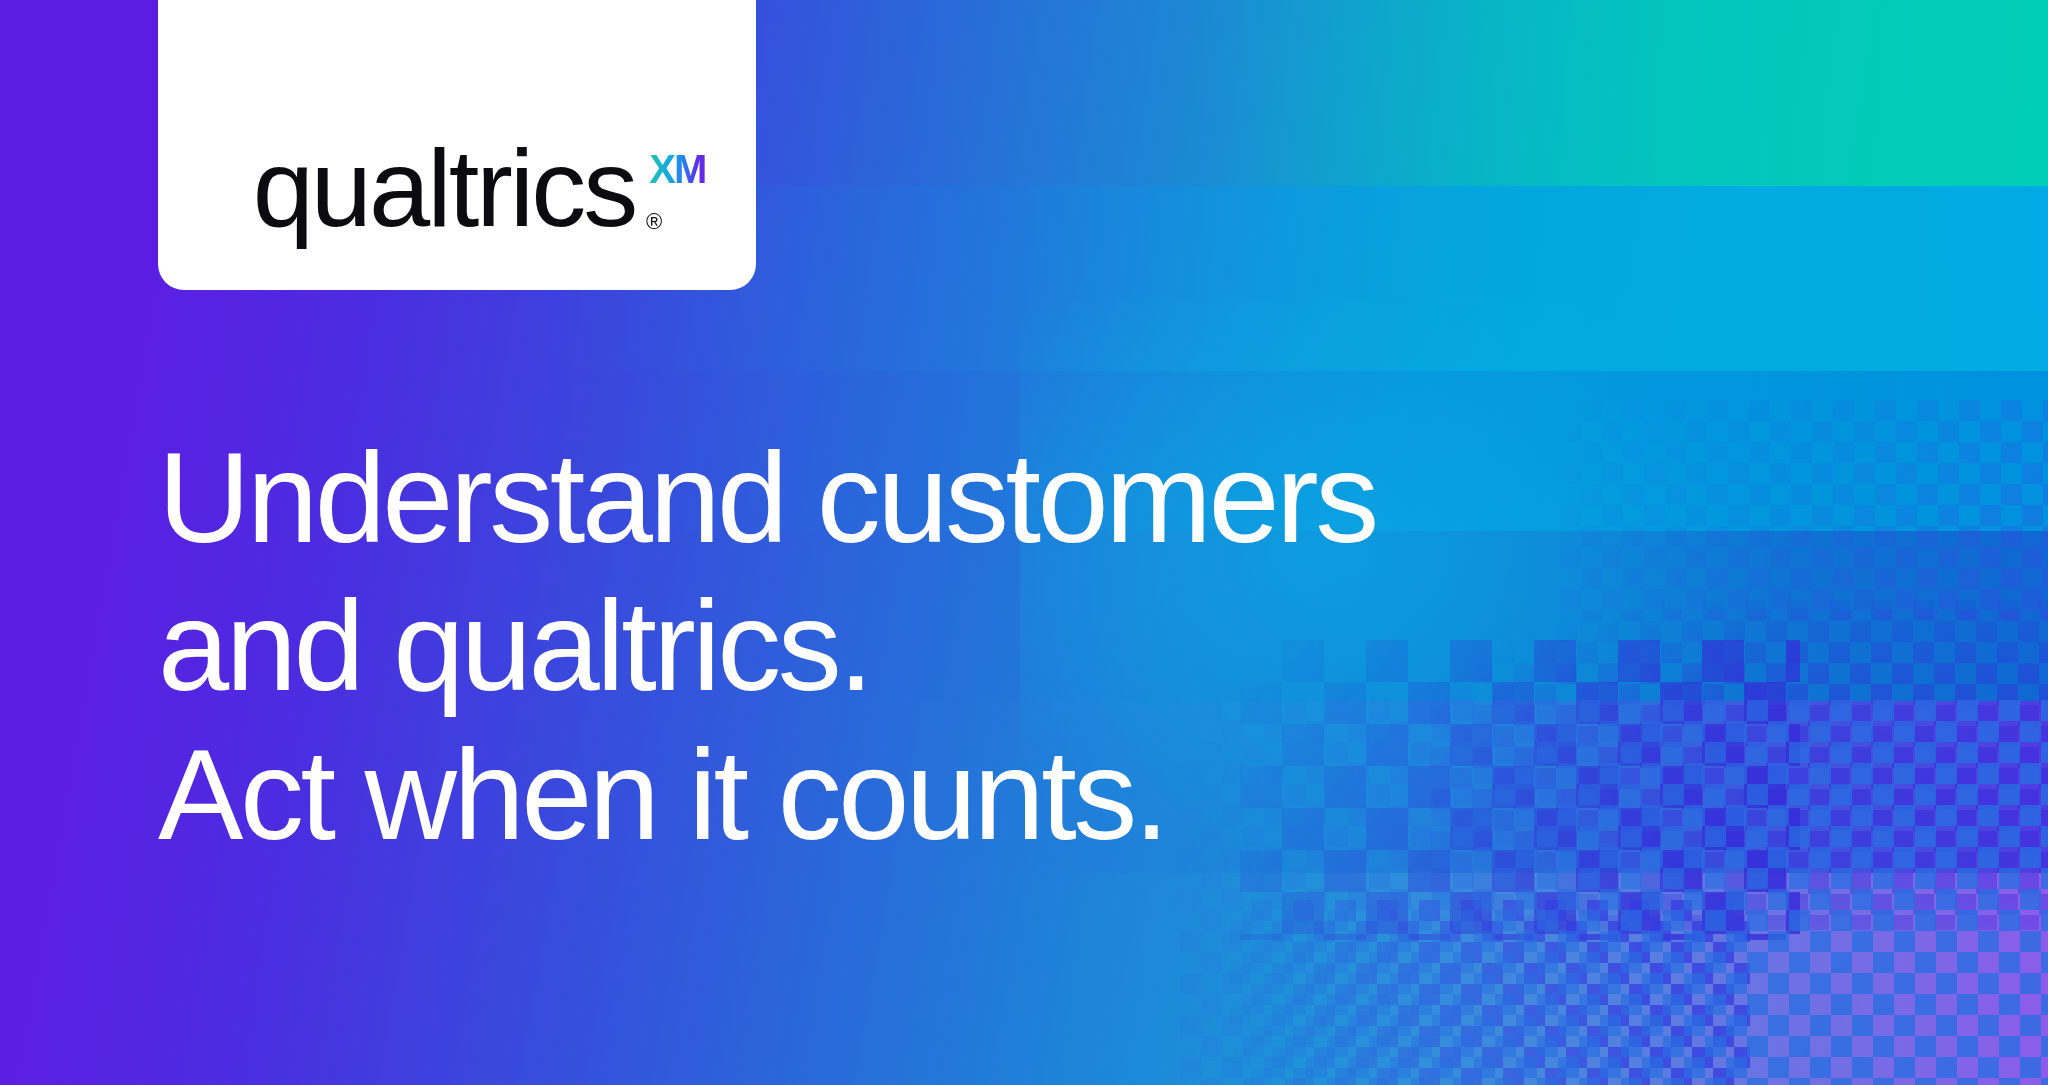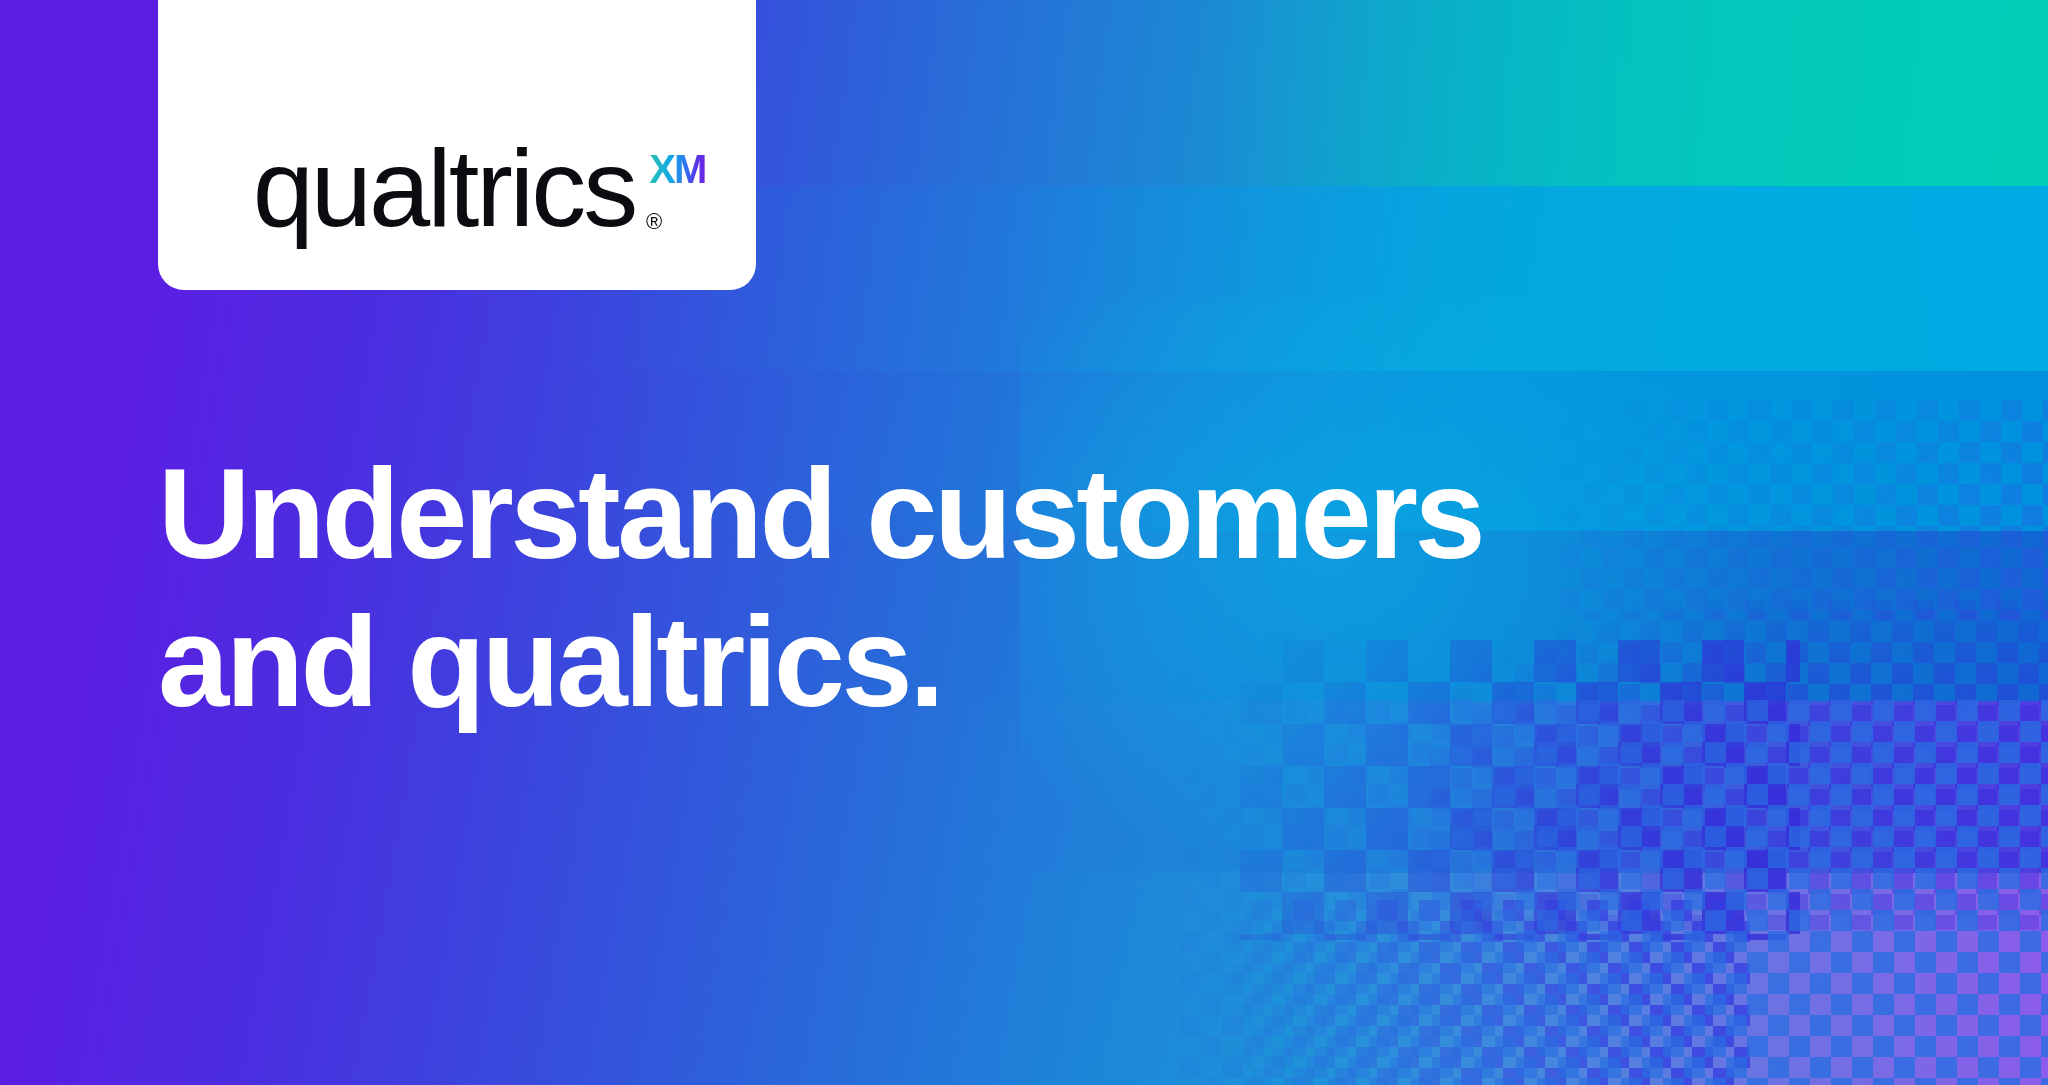--- a/index.html
+++ b/index.html
@@ -154,25 +154,25 @@
     background:linear-gradient(95deg,#27C2A4 0%, #1FB8C8 18%, #13A6E6 40%, #2B7BEE 62%, #5B2FE8 84%, #6E24E6 100%);
     -webkit-background-clip:text;
             background-clip:text;
     -webkit-text-fill-color:transparent;
     color:transparent;
   }
 
   
   .headline{
     position:absolute;
-    left:158px; top:440px;
+    left:158px; top:424px;
     z-index:5;
     color:#ffffff;
     font-family:"Liberation Sans", sans-serif;
-    font-weight:700;
+    font-weight:400;
     font-size:128px;
     line-height:1.16;
     letter-spacing:-3.5px;
     text-shadow:0 1px 1px rgba(0,0,0,.03);
   }
   .headline .line{ display:block; white-space:nowrap; }
 </style>
 </head>
 <body>
 
@@ -201,15 +201,16 @@
         <span>qualtrics</span>
         <span class="reg">®</span>
       </span>
       <span class="xm">XM</span>
     </div>
   </div>
 
   <div class="headline">
     <span class="line">Understand customers</span>
     <span class="line">and qualtrics.</span>
+    <span class="line">Act when it counts.</span>
   </div>
 
 </div>
 
 </body></html>

